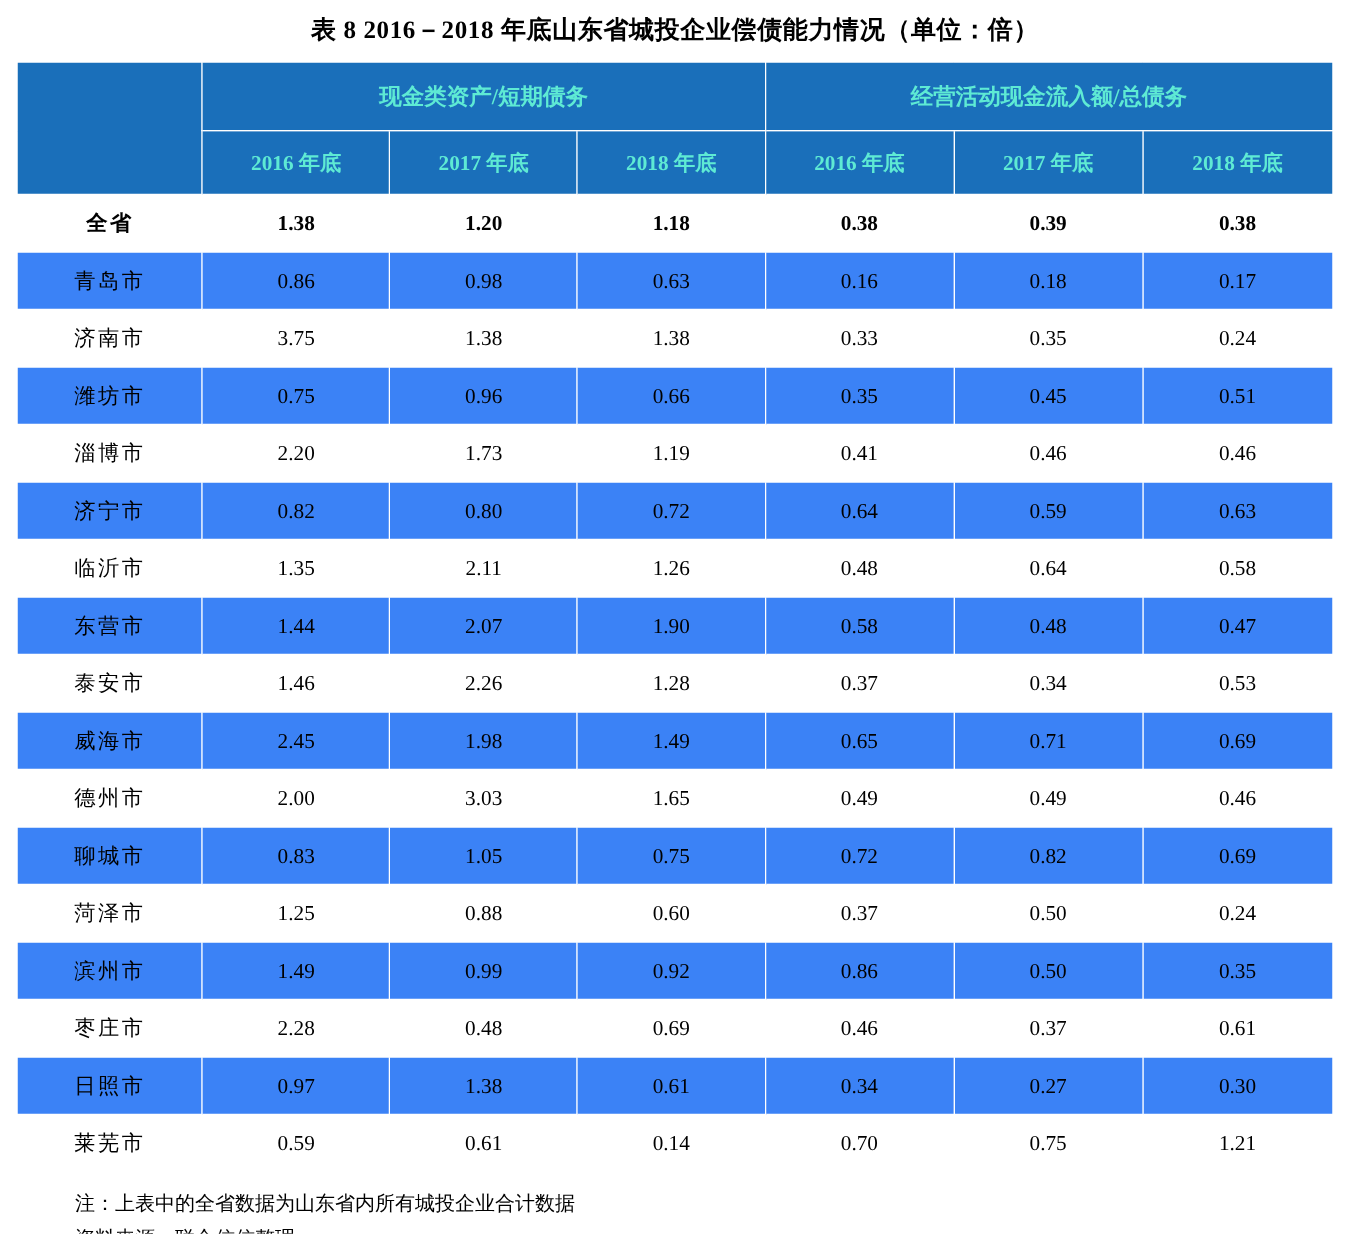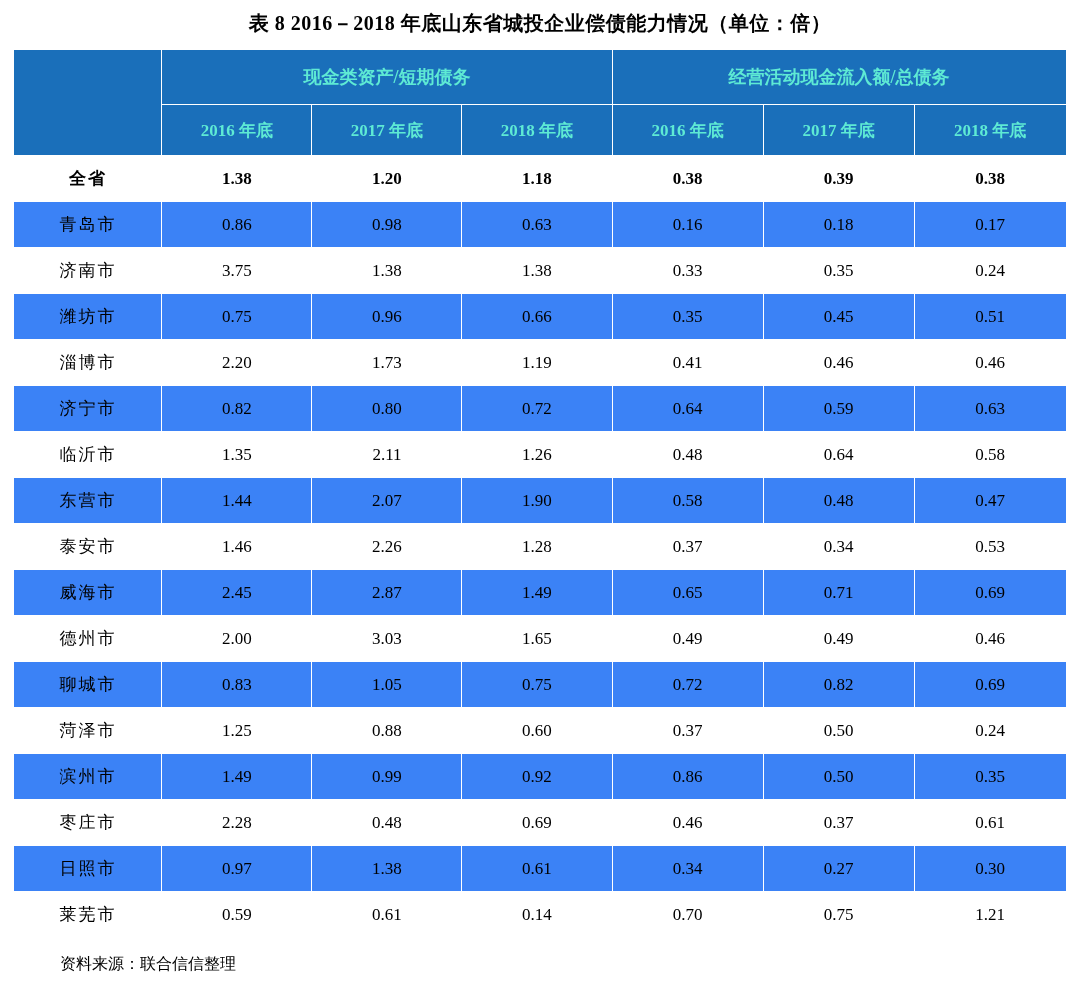--- a/index.html
+++ b/index.html
@@ -201,21 +201,21 @@
         <td class="num">1.46</td>
         <td class="num">2.26</td>
         <td class="num">1.28</td>
         <td class="num">0.37</td>
         <td class="num">0.34</td>
         <td class="num">0.53</td>
       </tr>
       <tr class="shade">
         <td class="rowhead">威海市</td>
         <td class="num">2.45</td>
-        <td class="num">2.87</td>
+        <td class="num">1.98</td>
         <td class="num">1.49</td>
         <td class="num">0.65</td>
         <td class="num">0.71</td>
         <td class="num">0.69</td>
       </tr>
       <tr class="plain">
         <td class="rowhead">德州市</td>
         <td class="num">2.00</td>
         <td class="num">3.03</td>
         <td class="num">1.65</td>
@@ -274,16 +274,17 @@
         <td class="num">0.61</td>
         <td class="num">0.14</td>
         <td class="num">0.70</td>
         <td class="num">0.75</td>
         <td class="num">1.21</td>
       </tr>
     </tbody>
   </table>
 
   <div class="notes">
+    <div>注：上表中的全省数据为山东省内所有城投企业合计数据</div>
     <div>资料来源：联合信信整理</div>
   </div>
 
 </div>
 
 </body></html>

